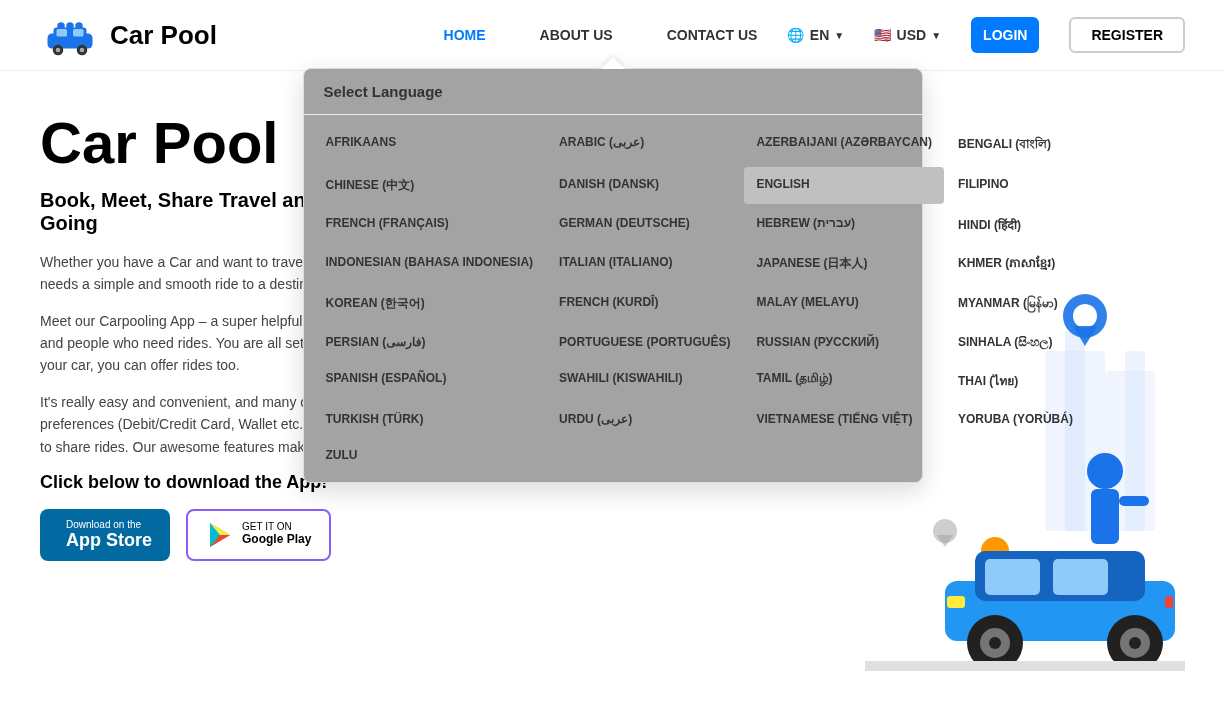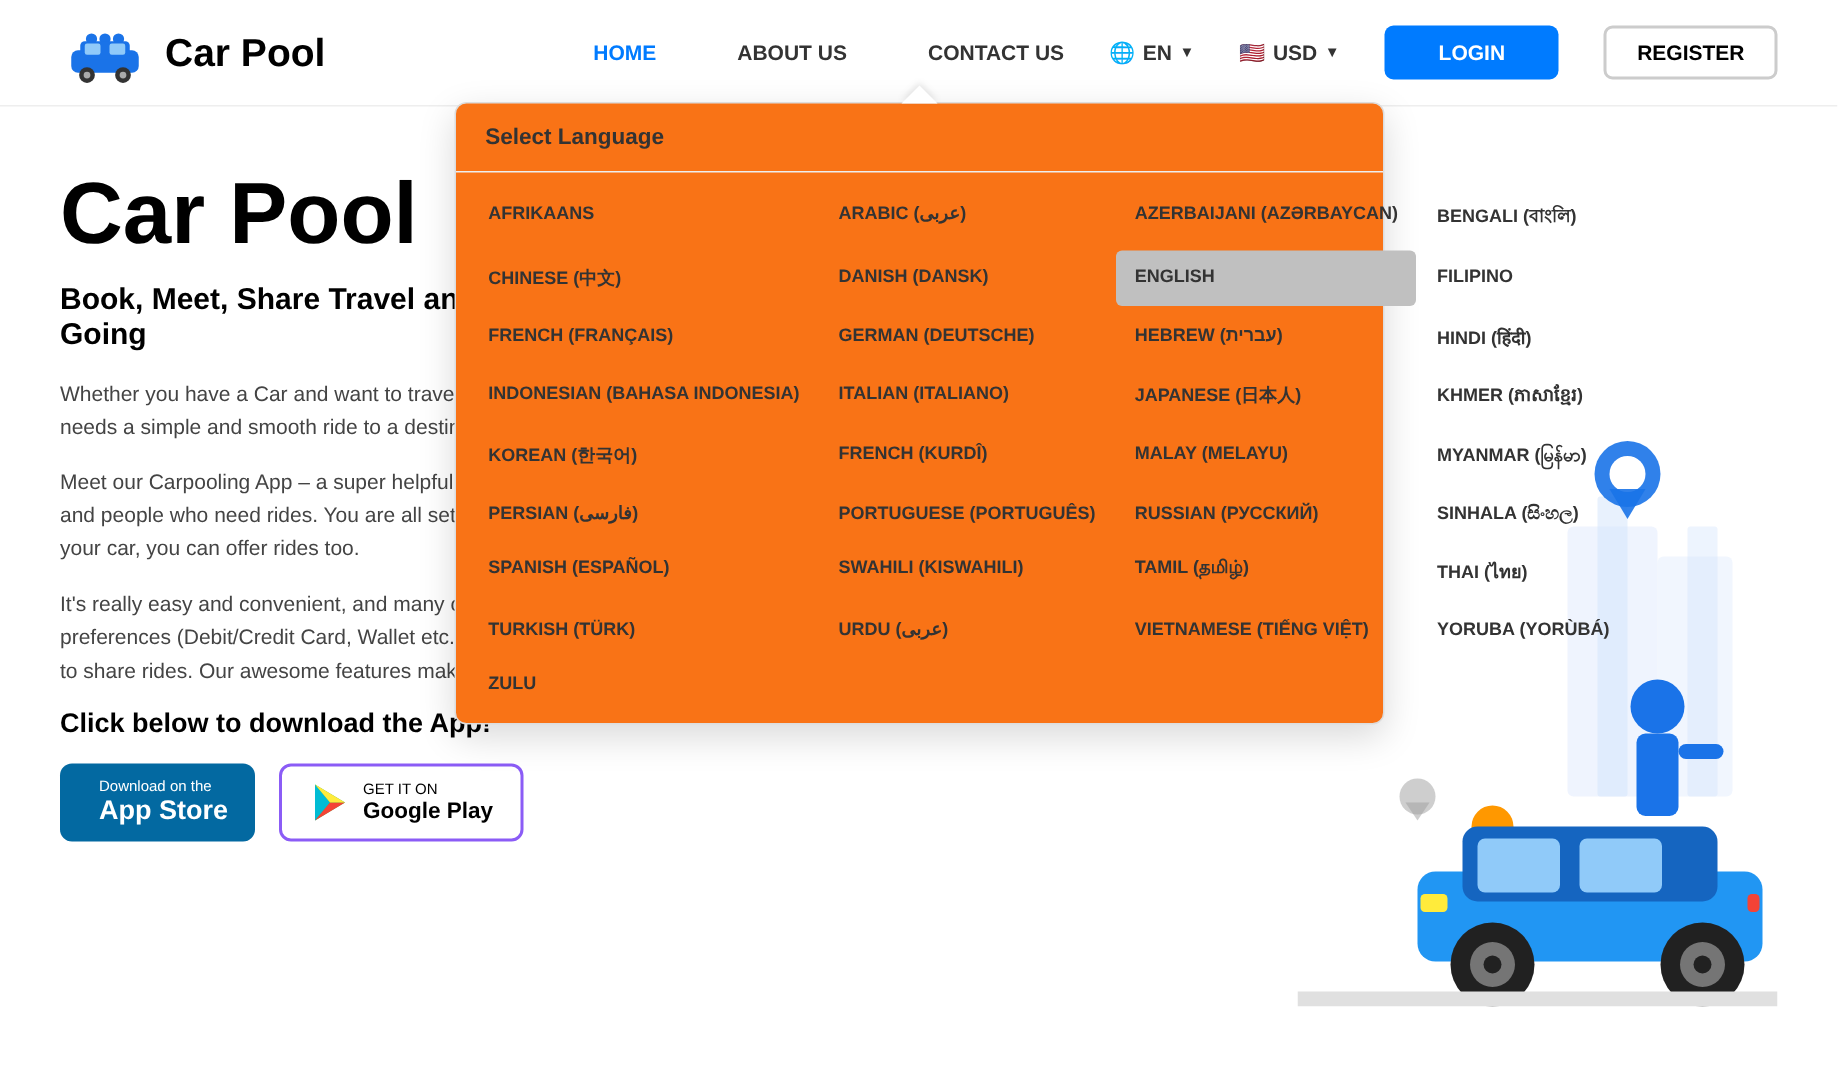--- a/index.html
+++ b/index.html
@@ -54,21 +54,21 @@
       cursor: pointer;
       color: #333;
     }
     .chevron {
       font-size: 10px;
     }
     .btn-login {
       background: #007bff;
       color: #fff;
       border: none;
-      padding: 10px 36px;
+      padding: 10px 12px;
       border-radius: 6px;
       font-size: 14px;
       font-weight: 700;
       cursor: pointer;
     }
     .btn-register {
       background: #fff;
       color: #000;
       border: 2px solid #ccc;
       padding: 8px 20px;
@@ -138,38 +138,38 @@
       gap: 8px;
       background: #fff;
       color: #000;
       padding: 10px 18px;
       border-radius: 8px;
       border: 2px solid #8b5cf6;
       cursor: pointer;
       text-decoration: none;
     }
     .btn-googleplay-text-top { font-size: 10px; }
-    .btn-googleplay-text-bottom { font-size: 15px; font-weight: 700; }
+    .btn-googleplay-text-bottom { font-size: 12px; font-weight: 700; }
 
     .hero-image {
       flex: 1;
       display: flex;
       justify-content: flex-end;
       align-items: flex-end;
       position: relative;
     }
 
     
     .dropdown-overlay {
       position: absolute;
       top: 68px;
       left: 50%;
       transform: translateX(-50%);
       width: 620px;
-      background: #f97316;
+      background: #a3a3a3;
       border: 1px solid #ddd;
       border-radius: 8px;
       box-shadow: 0 8px 24px rgba(0,0,0,0.15);
       z-index: 100;
     }
     .dropdown-arrow {
       position: absolute;
       top: -12px;
       left: 50%;
       transform: translateX(-50%);

